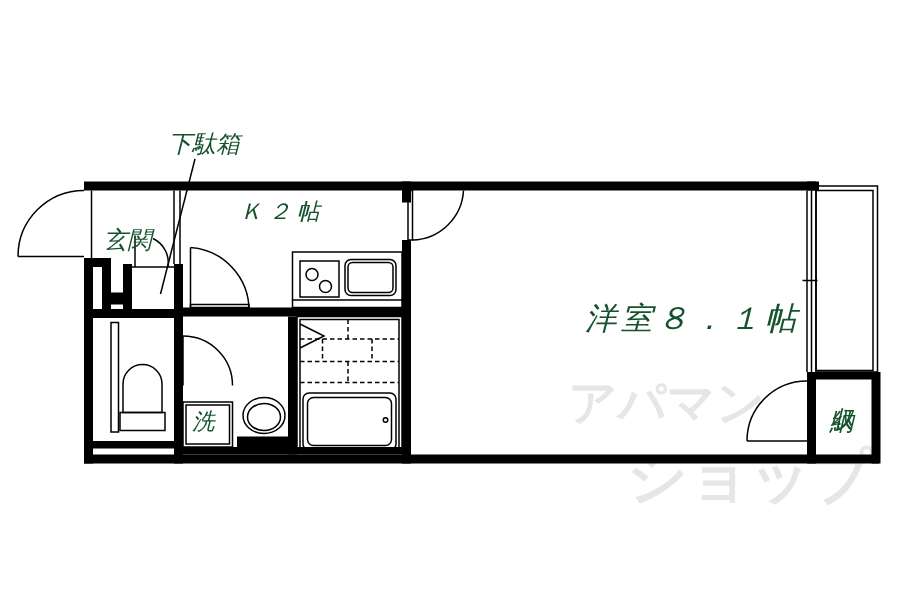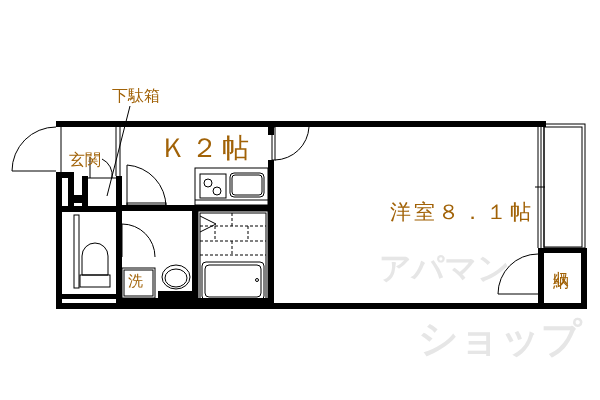--- a/index.html
+++ b/index.html
@@ -1,29 +1,29 @@
 <!DOCTYPE html>
 <html><head>
 <meta charset="utf-8">
 <style>
   html, body { margin: 0; padding: 0; background: #ffffff; }
   body { width: 600px; height: 400px; overflow: hidden; position: relative; font-family: "DejaVu Sans", sans-serif; }
   #plan { position: absolute; left: 0; top: 0; width: 600px; height: 400px; }
-  .lbl { position: absolute; color: #a16207; white-space: nowrap; line-height: 1; }
+  .lbl { position: absolute; color: #14532d; white-space: nowrap; line-height: 1; font-style: italic; }
   .room-big { font-size: 21px; letter-spacing: 3px; margin-left: 48px; }
-  .room-k { font-size: 27px; letter-spacing: 4px; }
+  .room-k { font-size: 15px; letter-spacing: 4px; }
   .room-small { font-size: 16px; }
   .vert { font-size: 16px; writing-mode: vertical-rl; letter-spacing: 3px; }
   .wm { position: absolute; color: #e6e6e6; font-weight: bold; font-family: "DejaVu Sans", sans-serif; line-height: 1; }
 </style>
 </head>
 <body>
 
 <div class="wm" style="left:379px; top:252px; font-size:32px;">アパマン</div>
-<div class="wm" style="left:418px; top:298px; font-size:40px;margin-top:20px;">ショップ</div>
+<div class="wm" style="left:418px; top:298px; font-size:40px;">ショップ</div>
 
 <svg id="plan" viewBox="0 0 600 400" xmlns="http://www.w3.org/2000/svg">
   <g fill="#000">
 
     <rect x="56" y="121" width="490" height="6"></rect>
 
     <rect x="56" y="303" width="530" height="6"></rect>
 
     <rect x="56" y="172" width="6" height="137"></rect>
 

